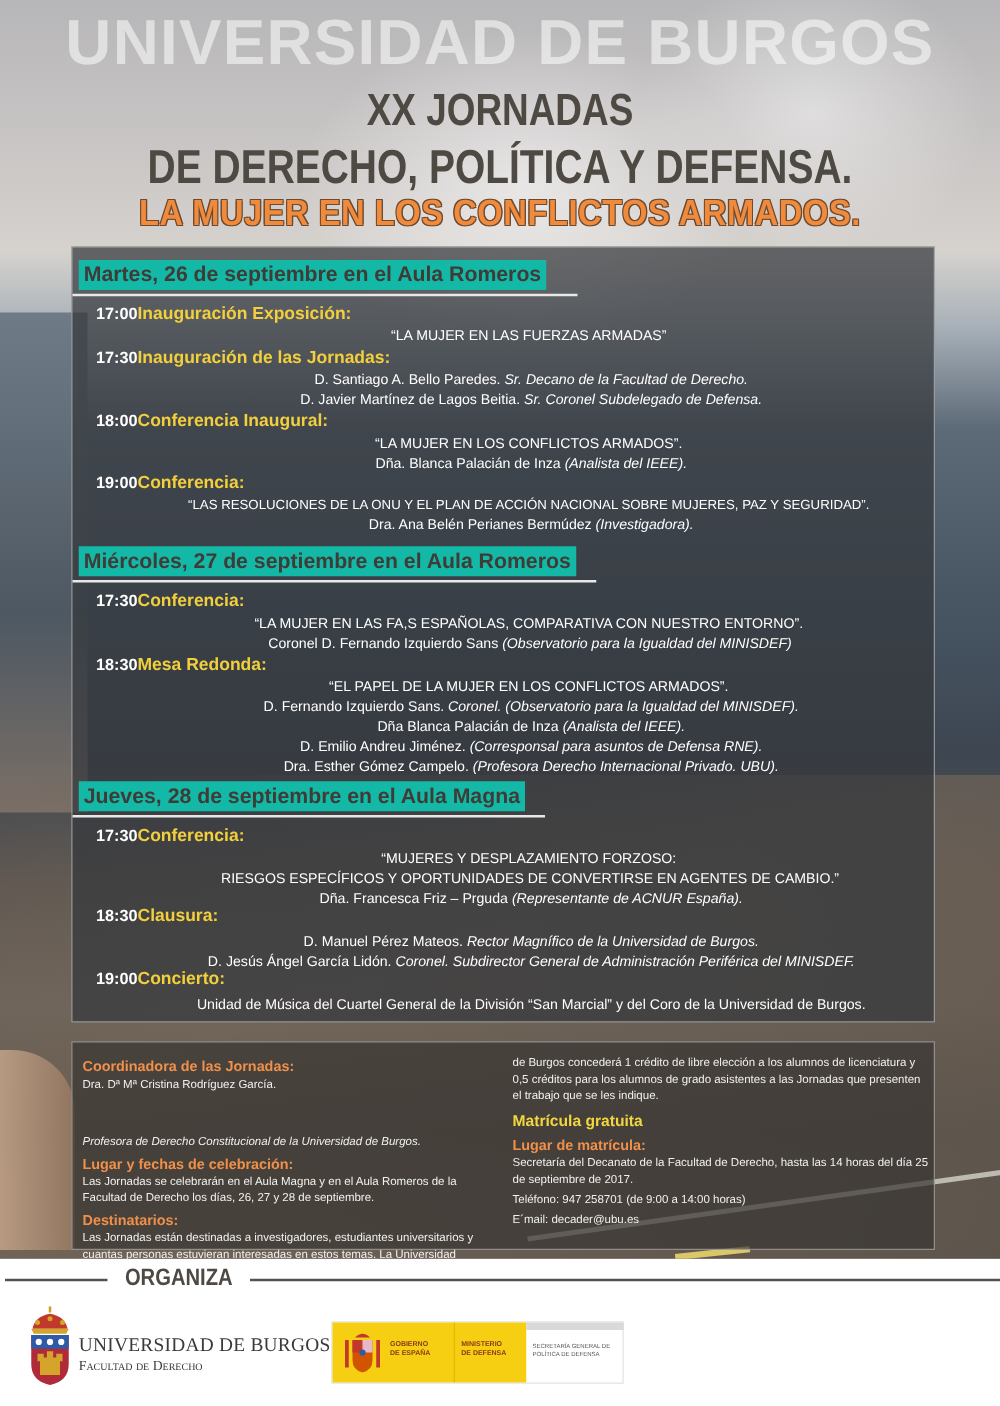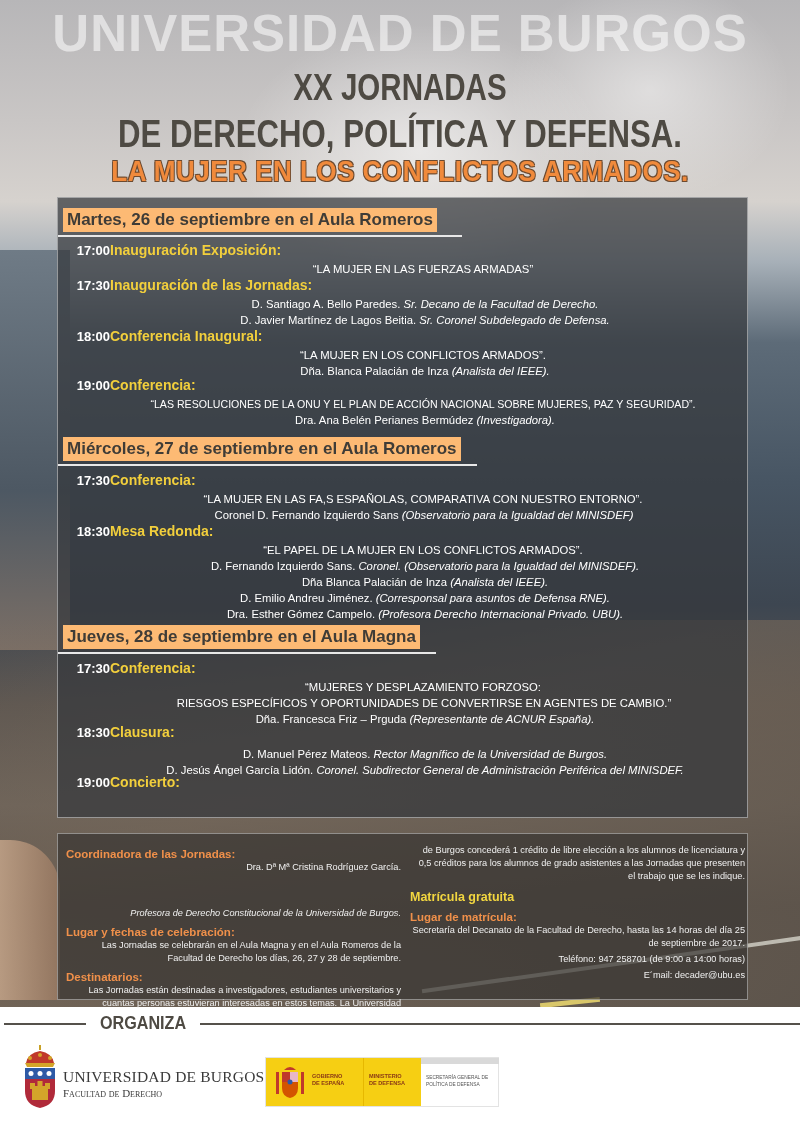--- a/index.html
+++ b/index.html
@@ -52,21 +52,21 @@
     .program {
       position: absolute; left: 57px; top: 197px; width: 691px; height: 621px;
       background: rgba(52,55,60,0.72);
       border: 1px solid rgba(220,220,220,0.55);
     }
     .day-header {
       position: absolute; left: 0; height: 30px; width: 691px;
     }
     .day-header .day-label {
       position: absolute; left: 5px; top: 3px; height: 24px; padding: 0 4px;
-      background: #fdba74; color: #3f3c37;
+      background: #14b8a6; color: #3f3c37;
       font-family: "Liberation Sans", sans-serif; font-weight: 700; font-size: 17px; line-height: 24px;
       white-space: nowrap;
     }
     .day-header .rule {
       position: absolute; left: 0; top: 30px; height: 2px; background: #e8e8e8;
     }
     .event { position: absolute; left: 8px; width: 680px; }
     .event .row { display: flex; align-items: baseline; height: 19px; text-align: right; }
     .event .time {
       width: 44px; color: #ffffff; font-weight: 700; font-size: 13px;
@@ -84,21 +84,21 @@
     .info {
       position: absolute; left: 57px; top: 833px; width: 691px; height: 167px;
       background: rgba(55,52,50,0.70);
       border: 1px solid rgba(220,220,220,0.5);
     }
     .info .col { position: absolute; top: 8px; width: 335px; color: #f0f0f0; font-size: 9.2px; line-height: 13px; }
     .info .col.left { left: 8px; }
     .info .col.right { left: 352px; top: 10px; }
     .info h4 { color: #f0904a; font-size: 11.5px; font-weight: 700; line-height: 14px; margin-top: 5px; }
     .info h3 { color: #f2d640; font-size: 12.5px; font-weight: 700; line-height: 16px; margin-top: 6px; }
-    .info p { margin: 0; text-align: right; }
+    .info p { margin: 0; }
     .info .it { font-style: italic; margin-top: 33px; }
 
     
     .organiza {
       position: absolute; left: 4px; top: 1012px; width: 800px; height: 22px;
     }
     .organiza .line-l { position: absolute; left: 0; top: 11px; width: 82px; height: 2px; background: #55514b; }
     .organiza .line-r { position: absolute; left: 196px; top: 11px; width: 604px; height: 2px; background: #55514b; }
     .organiza .label {
       position: absolute; left: 84px; top: 0; width: 110px; text-align: center;
@@ -232,20 +232,21 @@
       </div>
     <div class="line" style="margin-top:3px"><span>D. Manuel Pérez Mateos.</span> <span class="it">Rector Magnífico de la Universidad de Burgos.</span></div>
     <div class="line"><span>D. Jesús Ángel García Lidón.</span> <span class="it">Coronel. Subdirector General de Administración Periférica del MINISDEF.</span></div>
   </div>
 
   <div class="event" style="top:576px">
     <div class="row">
         <span class="time">19:00</span>
         <span class="type">Concierto:</span>
       </div>
+    <div class="line" style="margin-top:3px"><span>Unidad de Música del Cuartel General de la División “San Marcial” y del Coro de la Universidad de Burgos.</span></div>
   </div>
 </div>
 
 <div class="info">
   <div class="col left">
     <h4>Coordinadora de las Jornadas:</h4>
     <p>Dra. Dª Mª Cristina Rodríguez García.</p>
     <p class="it">Profesora de Derecho Constitucional de la Universidad de Burgos.</p>
     <h4>Lugar y fechas de celebración:</h4>
     <p>Las Jornadas se celebrarán en el Aula Magna y en el Aula Romeros de la Facultad de Derecho los días, 26, 27 y 28 de septiembre.</p>

